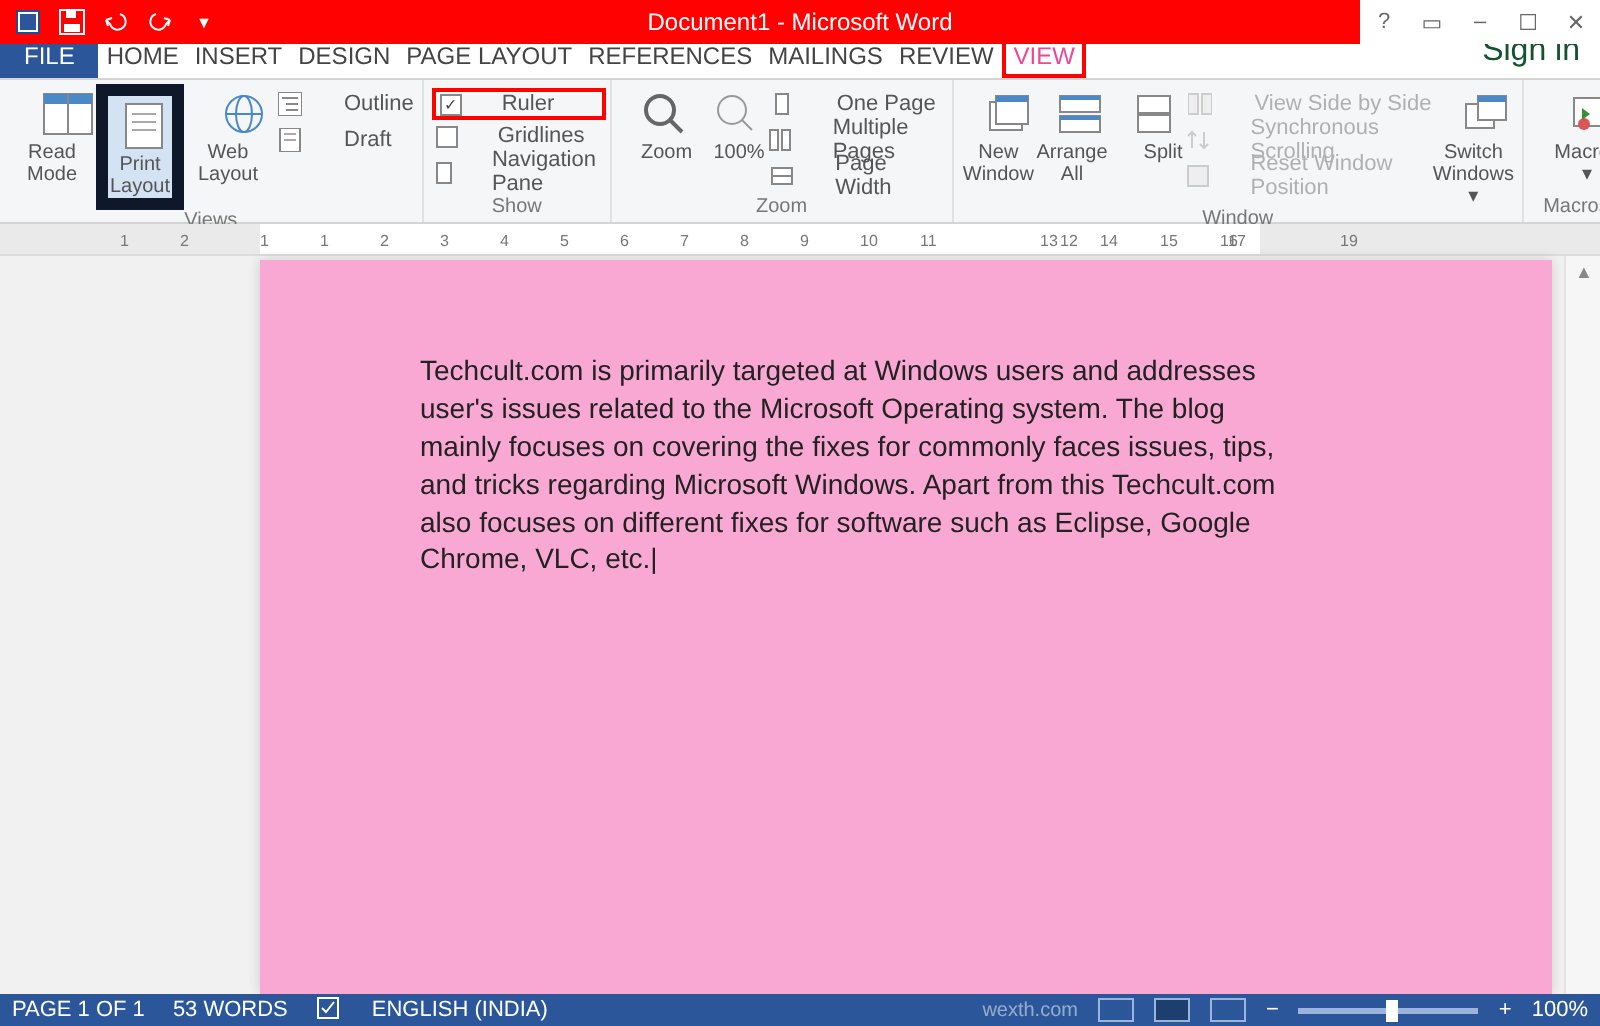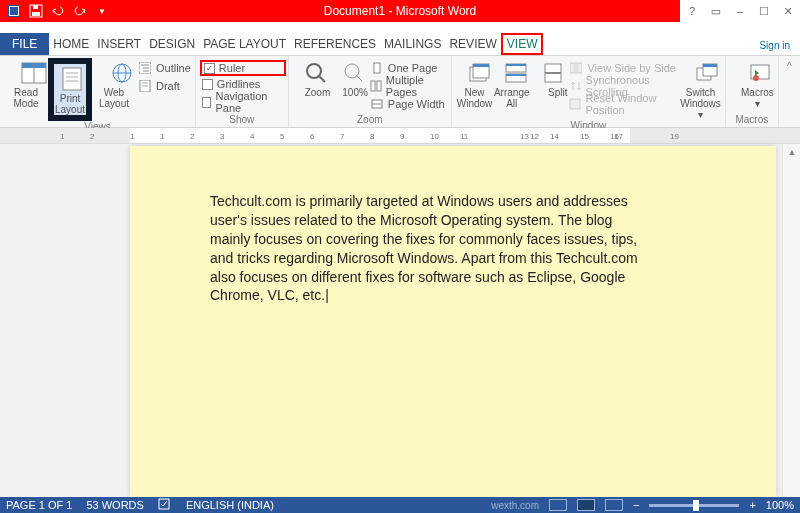--- a/index.html
+++ b/index.html
@@ -7,48 +7,48 @@
 
   
   .titlebar { height:22px; background:#ff0101; color:#fff; display:flex; align-items:center; position:relative; }
   .qat { display:flex; align-items:center; padding-left:4px; gap:2px; height:100%; }
   .qat-btn { width:20px; height:18px; display:flex; align-items:center; justify-content:center; }
   .title-text { position:absolute; left:50%; transform:translateX(-50%); font-size:12px; font-weight:normal; white-space:nowrap; }
   .winbar { position:absolute; right:0; top:0; background:#fff; height:22px; display:flex; }
   .winbar div { width:24px; display:flex; align-items:center; justify-content:center; font-size:11px; color:#666; }
 
   
-  .tabrow { height:34px; background:#fff; border-bottom:1px solid #d4d4d4; display:flex; align-items:flex-end; }
+  .tabrow { height:18px; background:#fff; border-bottom:1px solid #d4d4d4; display:flex; align-items:flex-end; }
   .tab-file { background:#2b579a; color:#fff; padding:4px 12px; font-size:12px; height:22px; display:flex; align-items:center; }
   .tab { padding:4px 4px; font-size:12px; color:#444; height:22px; display:flex; align-items:center; }
-  .tab.active { color:#0f766e; }
+  .tab.active { color:#ec4899; }
   .tab.boxed { border:2px solid #ff0101; }
-  .signin { margin-left:auto; padding:4px 10px; font-size:10px; color:#0369a1; }
+  .signin { margin-left:auto; padding:4px 10px; font-size:16px; color:#14532d; }
 
   
   .ribbon { height:72px; background:#f5f6f7; border-bottom:1px solid #d4d4d4; display:flex; }
   .group { border-right:1px solid #e1e1e1; display:flex; flex-direction:column; padding:2px 4px 0 4px; }
   .group-body { flex:1; display:flex; align-items:flex-start; }
   .group-label { text-align:center; font-size:10px; color:#777; padding-bottom:2px; }
   .bigbtn { display:flex; flex-direction:column; align-items:flex-end; justify-content:center; width:44px; padding-top:2px; }
   .bigbtn .ic { width:28px; height:26px; display:flex; align-items:center; justify-content:center; }
   .bigbtn .lbl { font-size:10px; color:#555; text-align:center; line-height:11px; margin-top:1px; }
   .smallcol { display:flex; flex-direction:column; gap:2px; padding-top:2px; padding-left:2px; }
-  .smallitem { display:flex; align-items:center; gap:4px; font-size:11px; color:#555; height:16px; }
+  .smallitem { display:flex; align-items:center; gap:20px; font-size:11px; color:#555; height:16px; }
   .smallitem .ic { width:14px; height:14px; display:flex; align-items:center; justify-content:center; }
   .chk { width:11px; height:11px; border:1px solid #888; background:#fff; display:inline-flex; align-items:center; justify-content:center; font-size:8px; color:#444; }
   .boxed2 { border:2px solid #ff0101; padding:0px 2px; margin:-2px; }
   .window-col .smallitem { color:#b0b0b0; }
 
   
   .workspace { flex:1; background:#f1f1f1; position:relative; overflow:hidden; }
   .ruler { height:16px; background:#fff; border-bottom:1px solid #ddd; position:relative; font-size:8px; color:#777; }
   .ruler .tick { position:absolute; bottom:2px; }
   .ruler .shade { position:absolute; left:0; top:0; height:100%; background:#eaeaea; }
-  .page { position:absolute; left:130px; right:24px; top:18px; bottom:0; background:#fef9c3; box-shadow:0 0 6px rgba(0,0,0,0.15); padding:46px 70px 0 80px; font-family:Arial, sans-serif; font-size:14px; color:#222; line-height:1.35; }
+  .page { position:absolute; left:130px; right:24px; top:18px; bottom:0; background:#f9a8d4; box-shadow:0 0 6px rgba(0,0,0,0.15); padding:46px 70px 0 80px; font-family:Arial, sans-serif; font-size:14px; color:#222; line-height:1.35; }
   .page p { max-width:430px; }
   .scrollbar { position:absolute; right:0; top:16px; width:18px; bottom:0; background:#f6f6f6; border-left:1px solid #e3e3e3; }
   .scroll-arrow { width:18px; height:16px; display:flex; align-items:center; justify-content:center; font-size:9px; color:#888; }
 
   
   .statusbar { height:16px; background:#2b579a; color:#fff; display:flex; align-items:center; font-size:11px; padding:0 6px; gap:14px; }
   .statusbar .right { margin-left:auto; display:flex; align-items:center; gap:10px; }
   .zoom-slider { width:90px; height:3px; background:#9bb4db; position:relative; }
   .zoom-slider::after { content:''; position:absolute; left:44px; top:-4px; width:6px; height:11px; background:#fff; }
   .sb-ic { width:18px; height:12px; border:1px solid #9bb4db; display:inline-block; }

